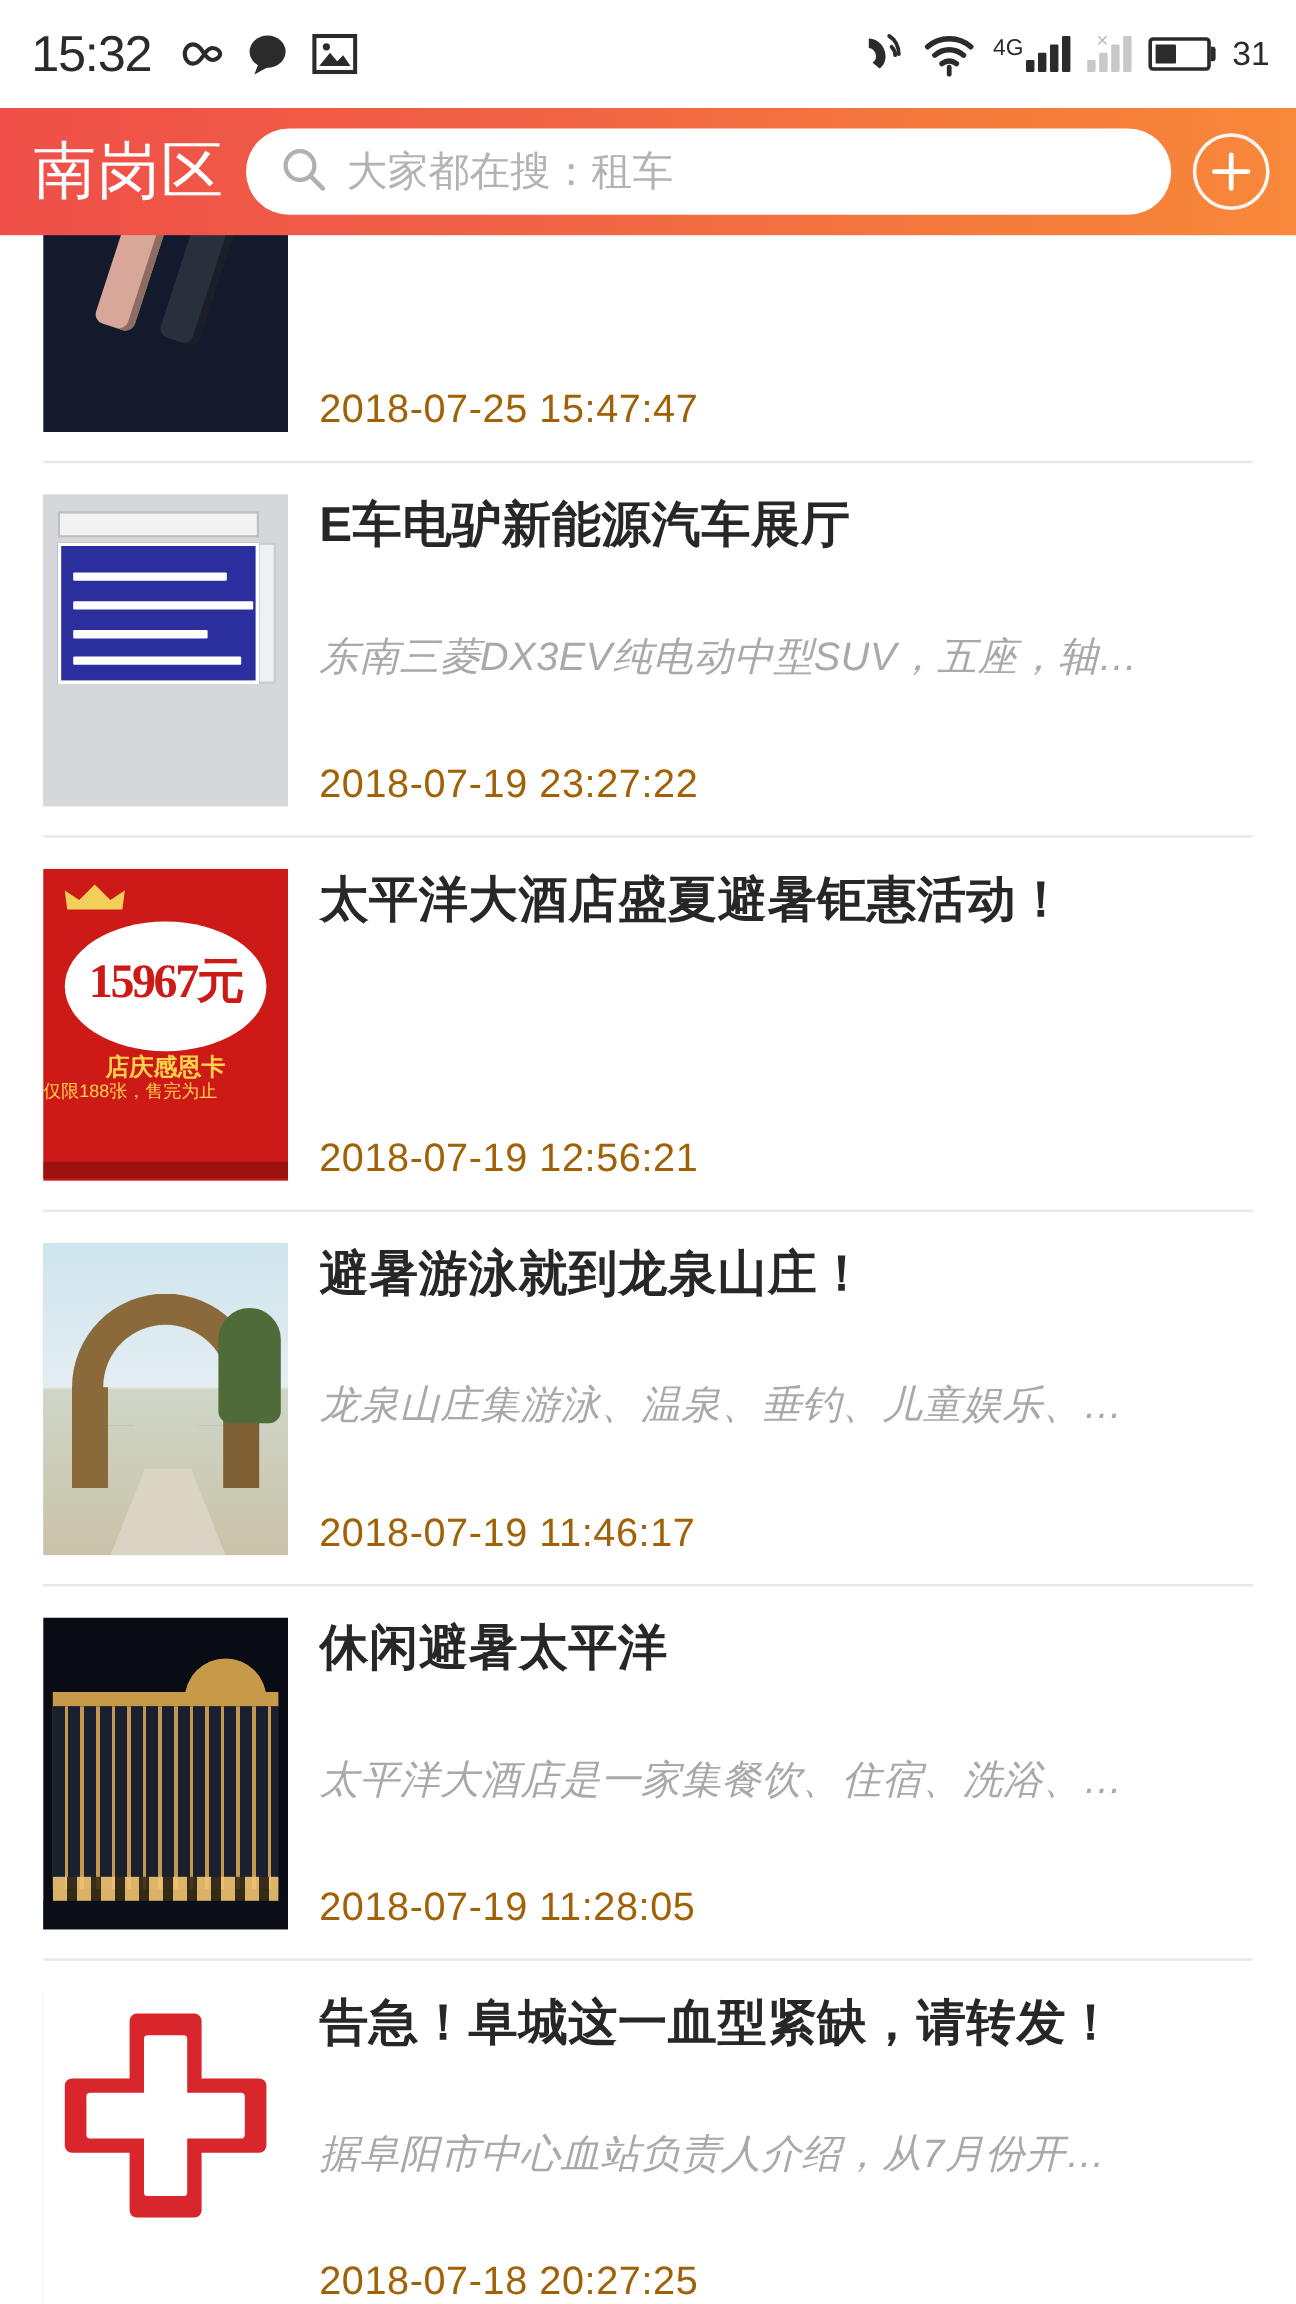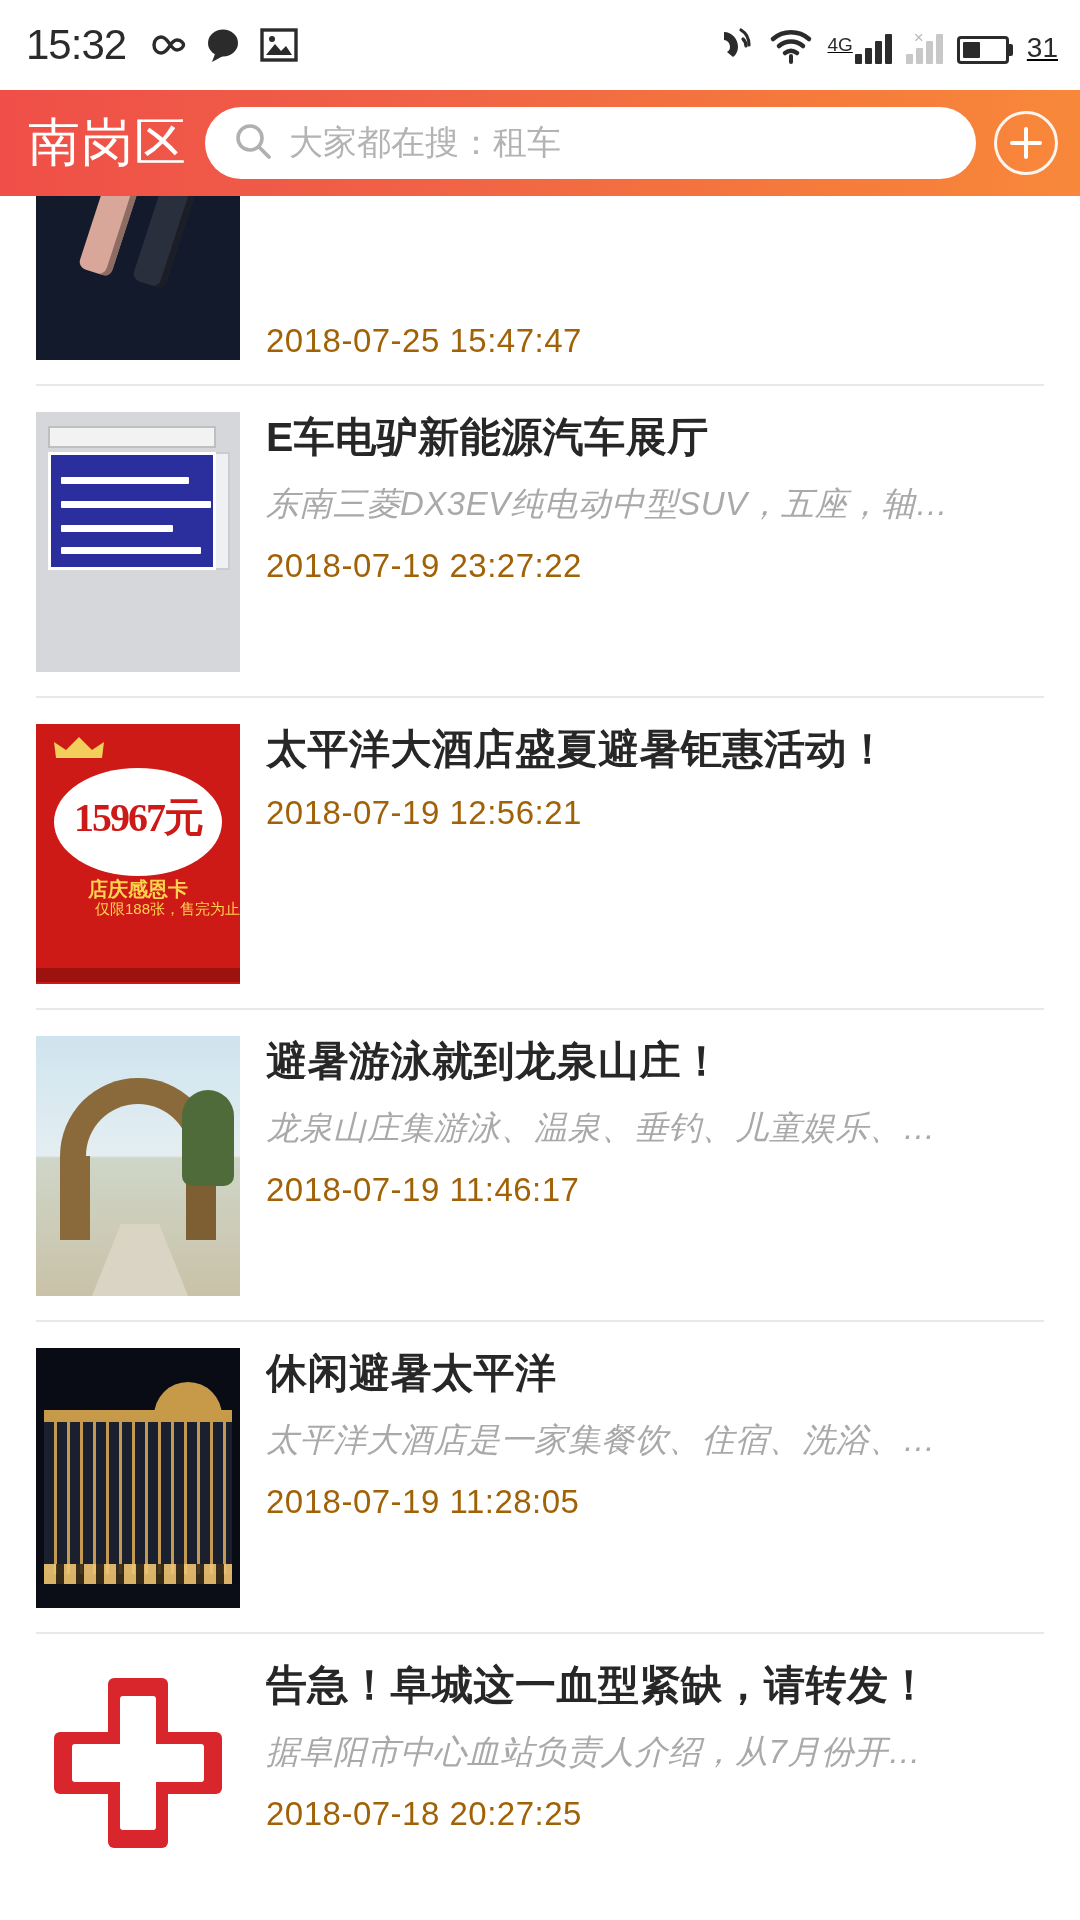--- a/index.html
+++ b/index.html
@@ -20,21 +20,21 @@
     position:relative;
   }
   .sb-left{ display:flex; align-items:center; gap:16px; }
   .sb-time{
     font-size:42px; color:#2b2b2b; letter-spacing:-1px;
     font-family:"Liberation Sans",sans-serif;
   }
   .sb-icon{ display:inline-flex; align-items:center; }
   .sb-right{
     position:absolute; right:22px; top:50%; transform:translateY(-50%);
-    display:flex; align-items:flex-end; gap:14px;text-decoration:underline;
+    display:flex; align-items:center; gap:14px;
   }
   .batt-num{ font-size:28px; color:#2b2b2b; margin-left:4px; }
 
   
   .bars{ display:flex; align-items:flex-end; gap:3px; height:30px; }
   .bars i{ display:block; width:7px; background:#2b2b2b; border-radius:1px; }
   .bars i:nth-child(1){ height:10px; }
   .bars i:nth-child(2){ height:16px; }
   .bars i:nth-child(3){ height:23px; }
   .bars i:nth-child(4){ height:30px; }
@@ -96,21 +96,21 @@
   }
   .item:after{
     content:""; position:absolute; left:36px; right:36px; bottom:0;
     height:2px; background:#e8e8e8;
   }
   .item.clipped{ padding-top:0; margin-top:-96px; }
   .thumb{
     flex:0 0 204px; width:204px; height:260px;
     overflow:hidden; position:relative; background:#d9d9d9;
   }
-  .body{ flex:1; min-width:0; padding-top:2px; display:flex; flex-direction:column; }
+  .body{ flex:1; min-width:0; padding-top:2px; display:flex; flex-direction:column;justify-content:space-between; }
   .title{
     font-size:41px; color:#272727; line-height:1.16;
     font-weight:bold; letter-spacing:.5px;
     overflow:hidden;
   }
   .desc{
     font-size:33px; color:#a9a9a9; margin-top:20px;
     white-space:nowrap; overflow:hidden; letter-spacing:.5px;font-style:italic;
   }
   .date{
@@ -165,21 +165,21 @@
   .th-promo .price{
     position:absolute; left:0; right:0; top:66px; text-align:center;
     color:#cd1a16; font-size:40px; font-weight:bold;
     font-family:"Liberation Serif",serif; letter-spacing:-2px;
   }
   .th-promo .sub1{
     position:absolute; left:0; right:0; top:152px; text-align:center;
     color:#ffd34d; font-size:20px; font-weight:bold;
   }
   .th-promo .sub2{
-    position:absolute; left:0; right:0; top:176px; text-align:right;
+    position:absolute; left:0; right:0; top:176px; text-align:left;
     color:#ffd34d; font-size:15px;
   }
   .th-promo .foot{
     position:absolute; left:0; right:0; bottom:2px; height:14px; background:#9d110e;
   }
 
   .th-gate{ width:100%; height:100%; position:relative;
     background:linear-gradient(#cfe4ee 0%, #e4eef2 46%, #cfd6c8 47%, #c9c2a8 100%); overflow:hidden; }
   .th-gate .arch{
     position:absolute; left:24px; top:42px; width:156px; height:110px;

